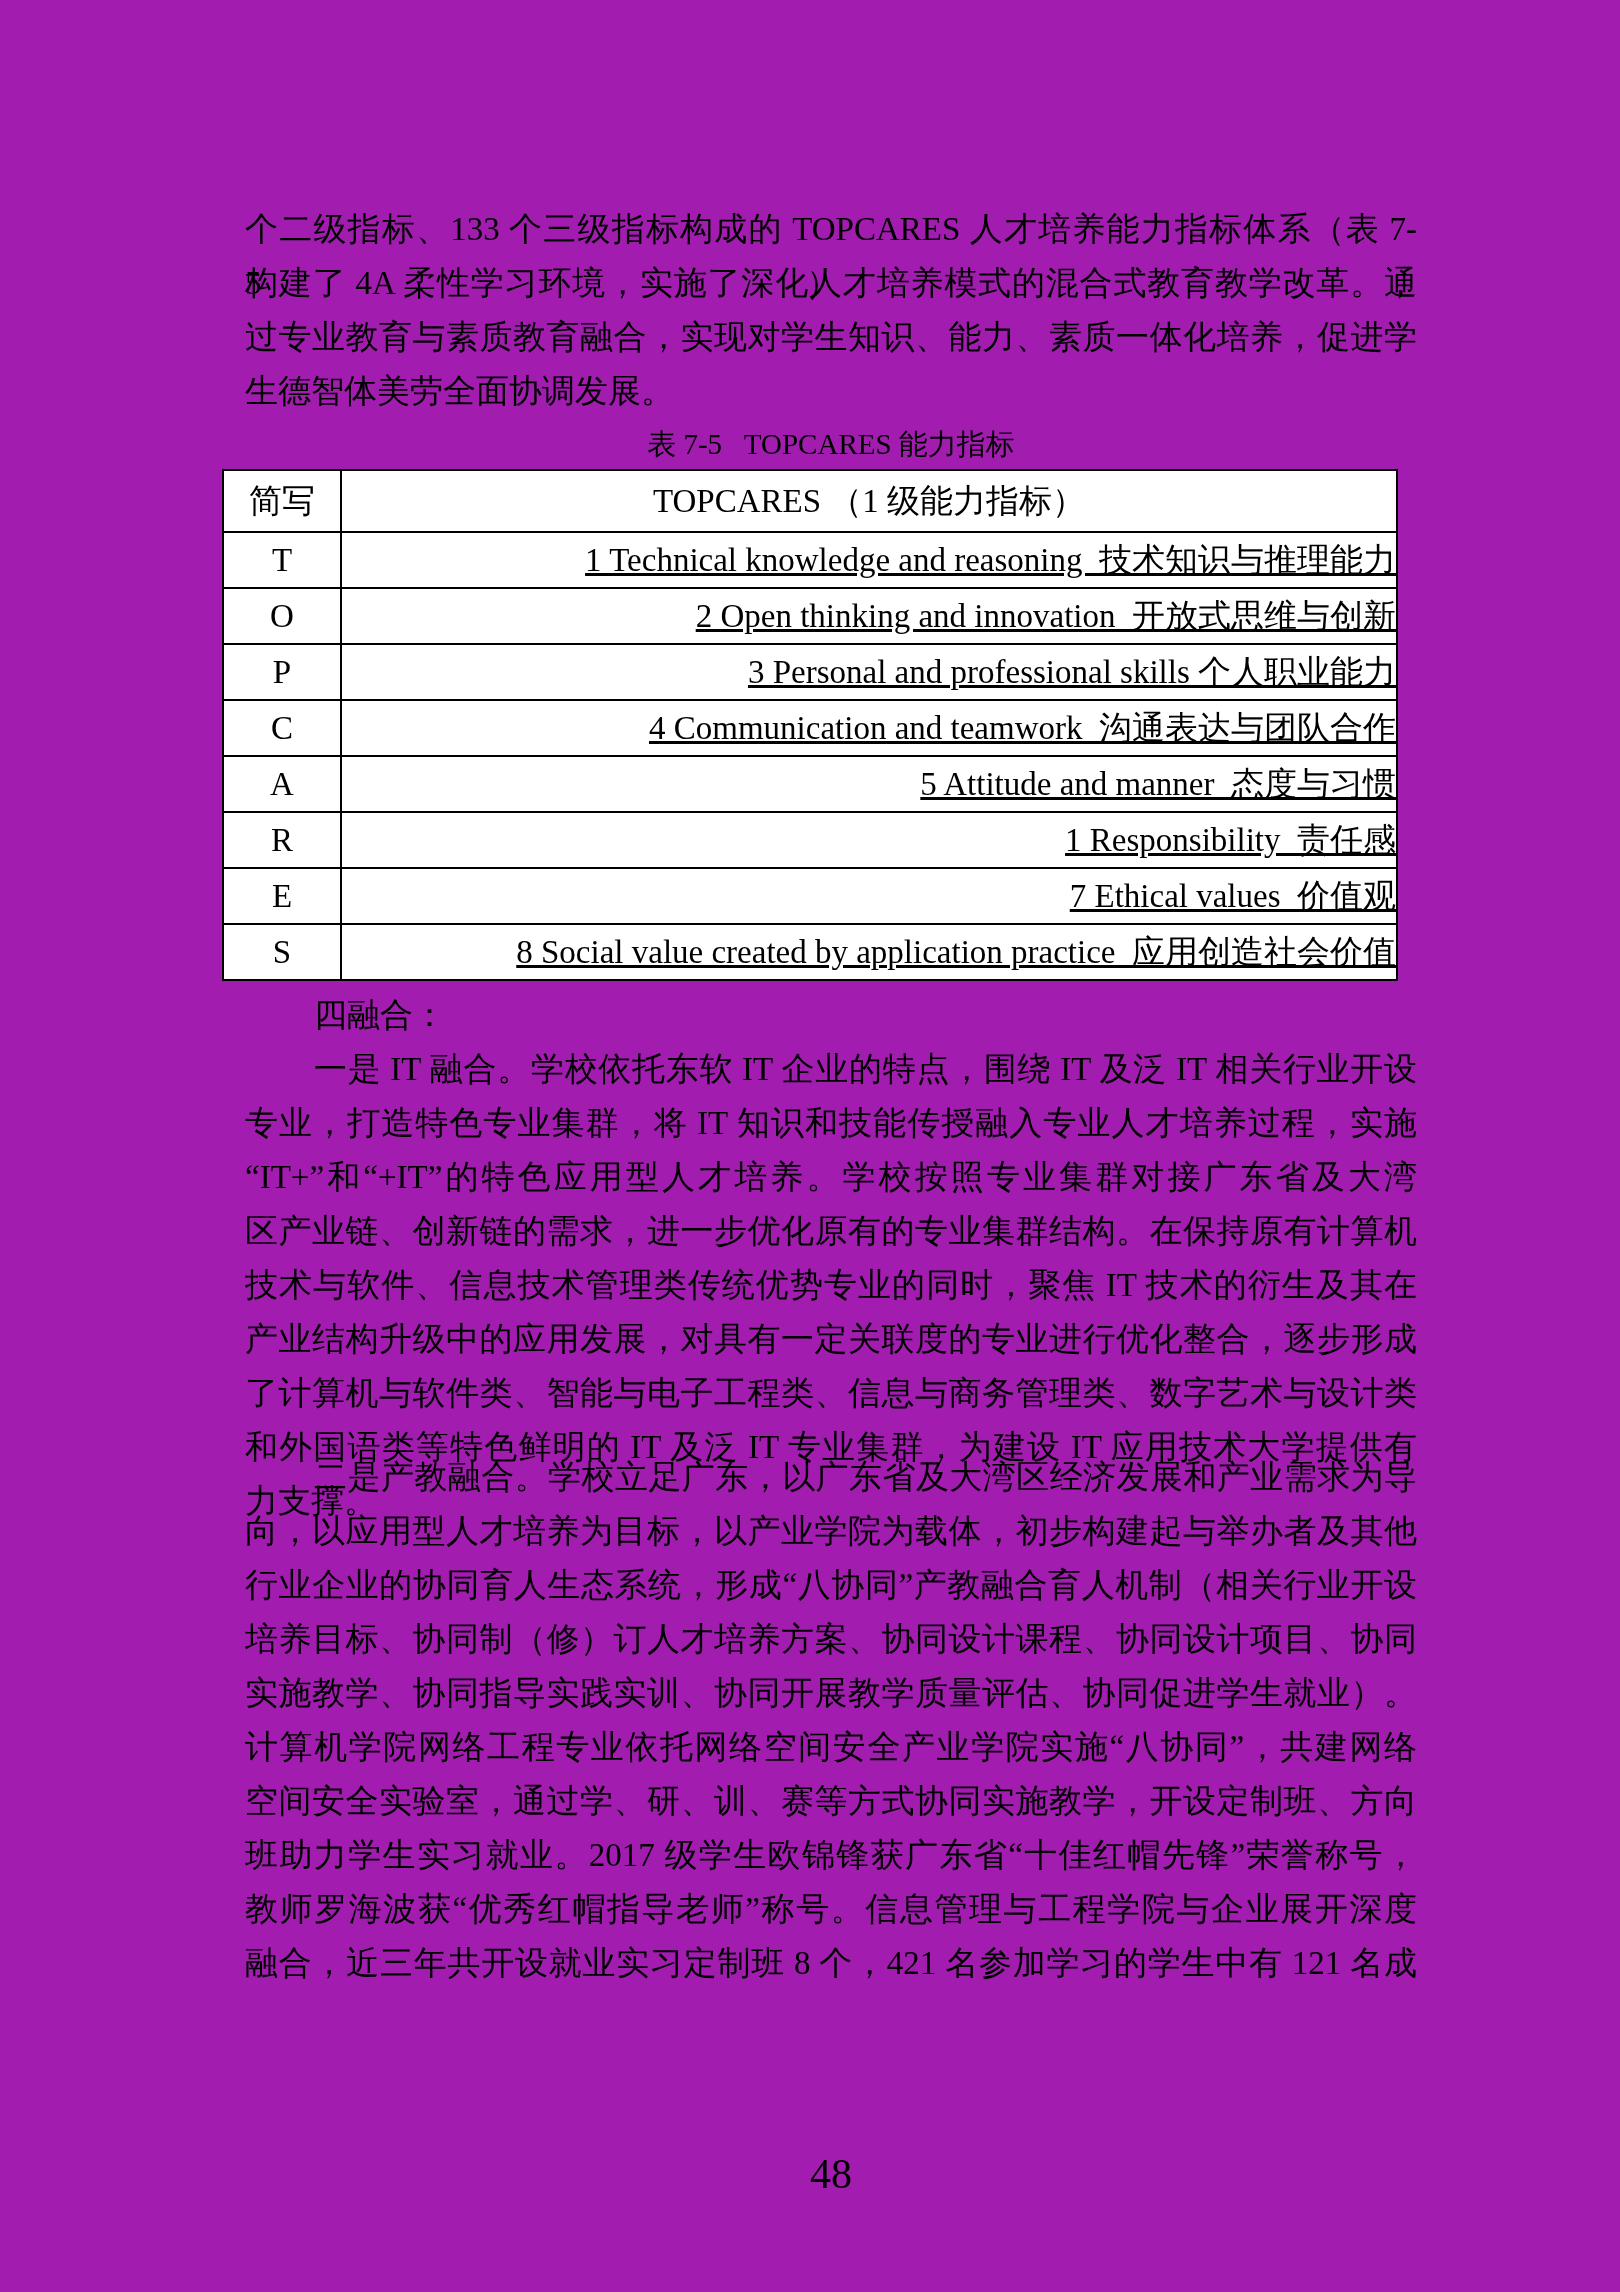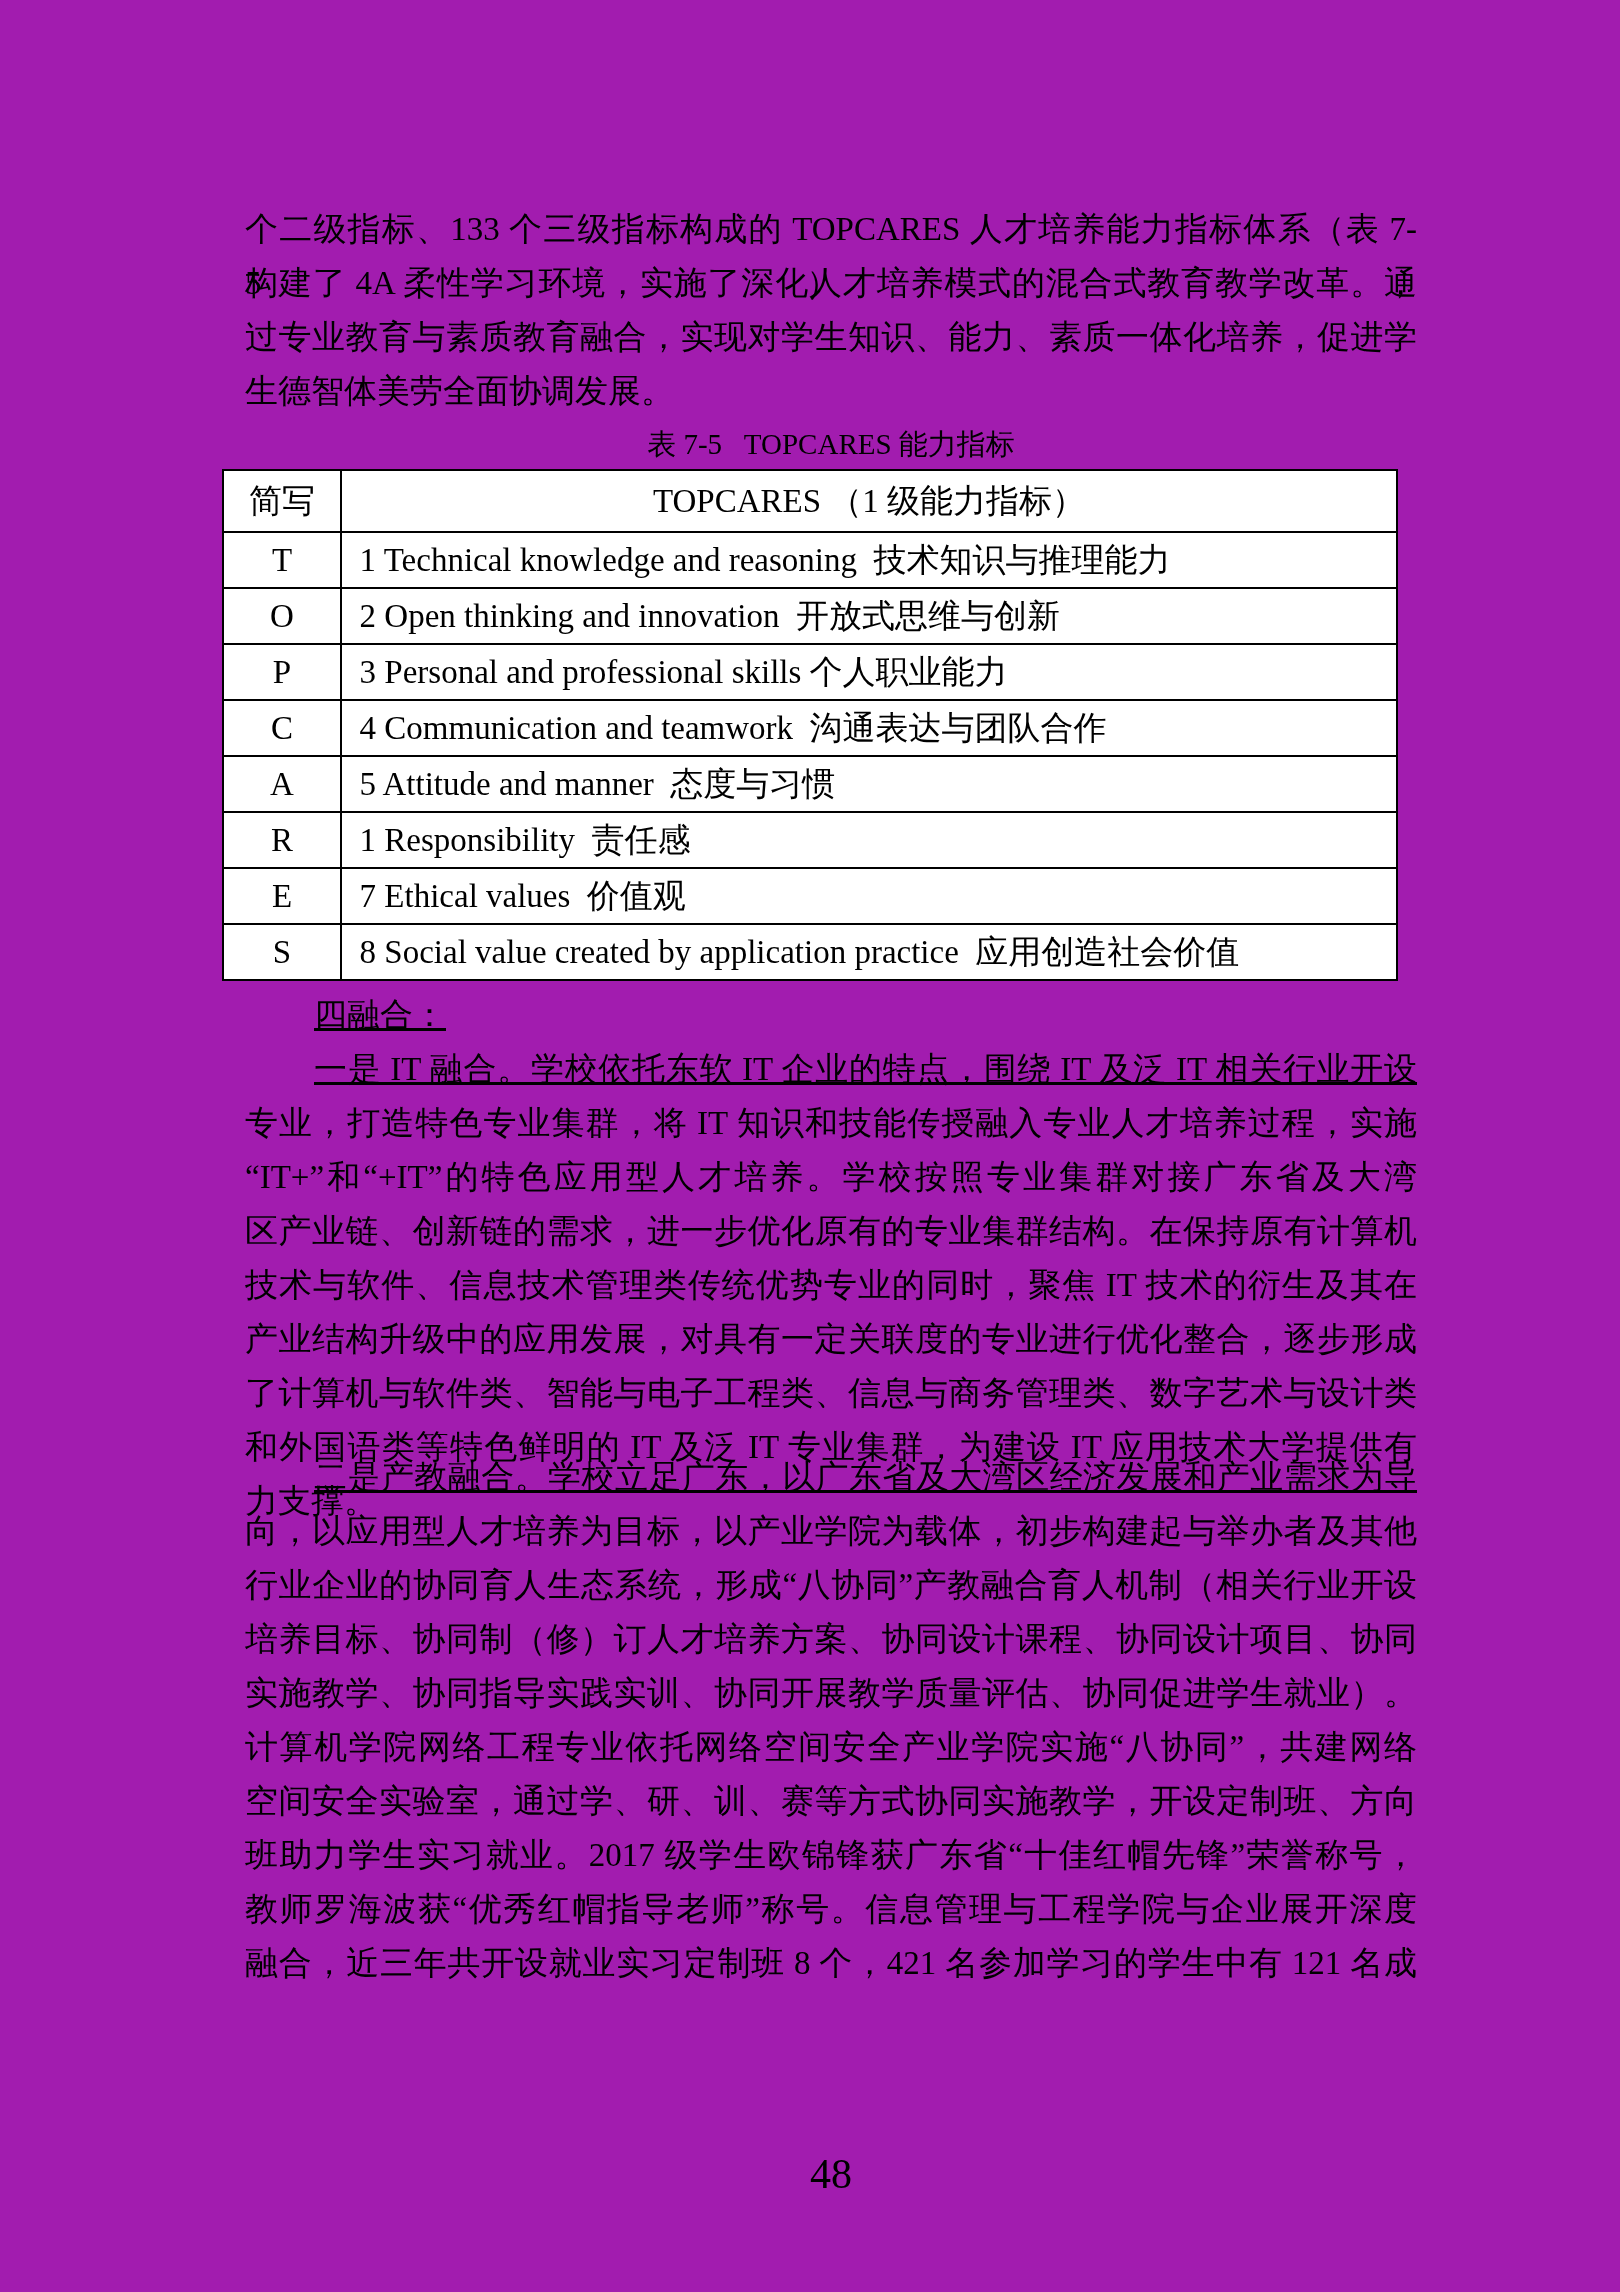--- a/index.html
+++ b/index.html
@@ -13,21 +13,21 @@
     overflow:hidden;
   }
   .block { position:absolute; left:245px; width:1172px; }
   .line {
     height:54px; line-height:54px;
     font-size:33px;
     text-align:justify;
     text-align-last:justify;
   }
   .line.endline { text-align-last:left; }
-  .indent { text-indent:69px;text-decoration:underline; }
+  .indent { text-indent:69px; }
 
   #caption {
     top:423px; height:43px; line-height:43px;
     font-size:29px; text-align:left; text-align-last:center;
     white-space:pre-wrap;
   }
 
   #p1 { top:202px; }
   #sec-heading { top:988px; }
   #p2 { top:1042px; }
@@ -48,21 +48,21 @@
   table.topcares col.c-abbr { width:118px; }
   table.topcares th, table.topcares td {
     border:2px solid #000;
     font-size:33px; font-weight:normal;
     vertical-align:middle;
     padding:0;
   }
   table.topcares thead tr { height:62px; }
   table.topcares tbody tr { height:56px; }
   .cell-center { text-align:center; }
-  .cell-desc { text-align:left; padding-left:17.6px !important; white-space:pre-wrap; }
+  .cell-desc { text-align:right; padding-left:17.6px !important; white-space:pre-wrap;text-decoration:underline; }
 </style>
 </head>
 <body>
 
 <div class="page">
 
   <div class="block" id="p1">
     <div class="line">个二级指标、133 个三级指标构成的 TOPCARES 人才培养能力指标体系（表 7-5），</div>
     <div class="line">构建了 4A 柔性学习环境，实施了深化人才培养模式的混合式教育教学改革。通</div>
     <div class="line">过专业教育与素质教育融合，实现对学生知识、能力、素质一体化培养，促进学</div>

